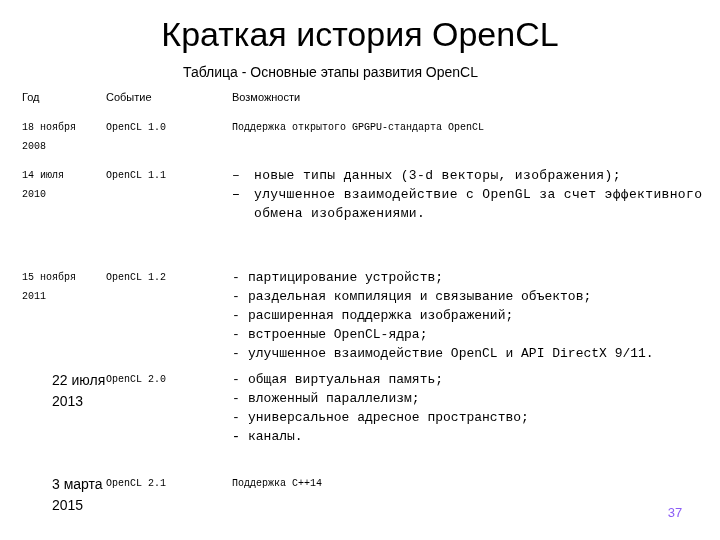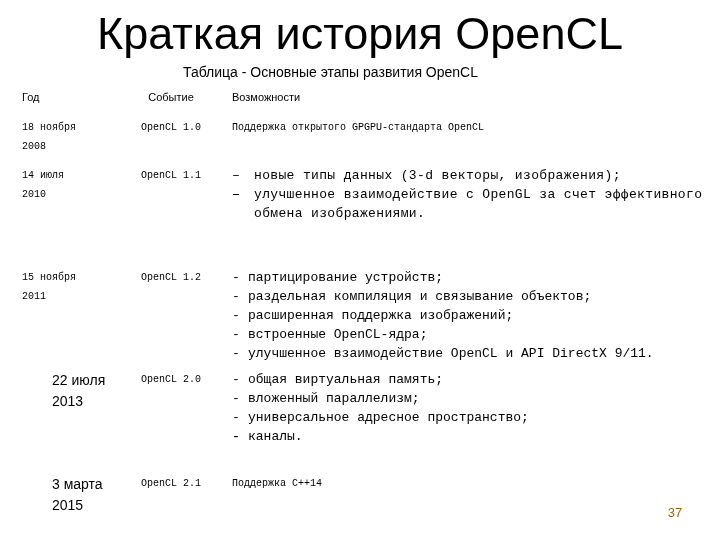--- a/index.html
+++ b/index.html
@@ -26,21 +26,21 @@
   }
 
   
   .slide-title {
     position: absolute;
     left: 0;
     top: 14px;
     width: 720px;
     text-align: center;
     font-family: "Liberation Sans", sans-serif;
-    font-size: 45px;
+    font-size: 34px;
     line-height: 40px;
     font-weight: 400;
     letter-spacing: 0px;
     white-space: nowrap;
   }
 
   
   .table-caption {
     position: absolute;
     left: 183px;
@@ -66,21 +66,21 @@
     left: 0;
     width: 720px;
   }
 
   .cell {
     position: absolute;
     top: 0;
   }
 
   .c-year  { left: 22px;  width: 100px; }
-  .c-event { left: 116px; width: 110px; text-align: center; }
+  .c-event { left: 106px; width: 110px; }
   .c-feat  { left: 232px; width: 486px; }
 
   
   .hdr {
     font-family: "Liberation Sans", sans-serif;
     font-size: 11px;
     line-height: 18px;
     font-weight: 400;
     white-space: nowrap;
   }
@@ -246,15 +246,15 @@
 
     <div class="row" style="top:474px;">
       <div class="cell c-year sans-date">3 марта
 2015</div>
       <div class="cell c-event mono">OpenCL 2.1</div>
       <div class="cell c-feat mono">Поддержка C++14</div>
     </div>
 
   </div>
 
-  <div class="slide-number" style="color: #a16207;">37</div>
+  <div class="slide-number" style="color: #8b5cf6;">37</div>
 
 </div>
 
 </body></html>

